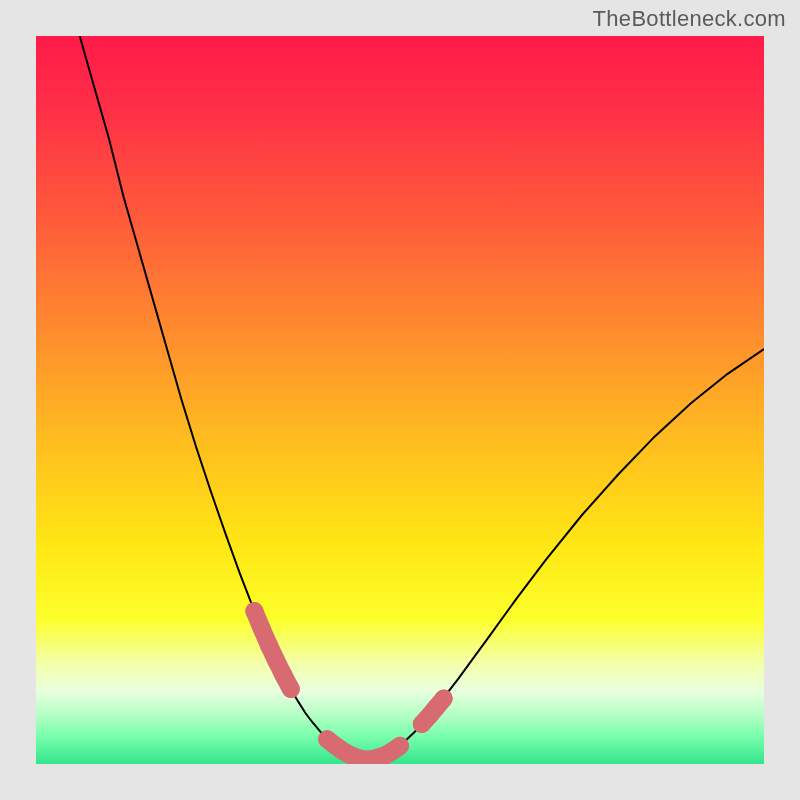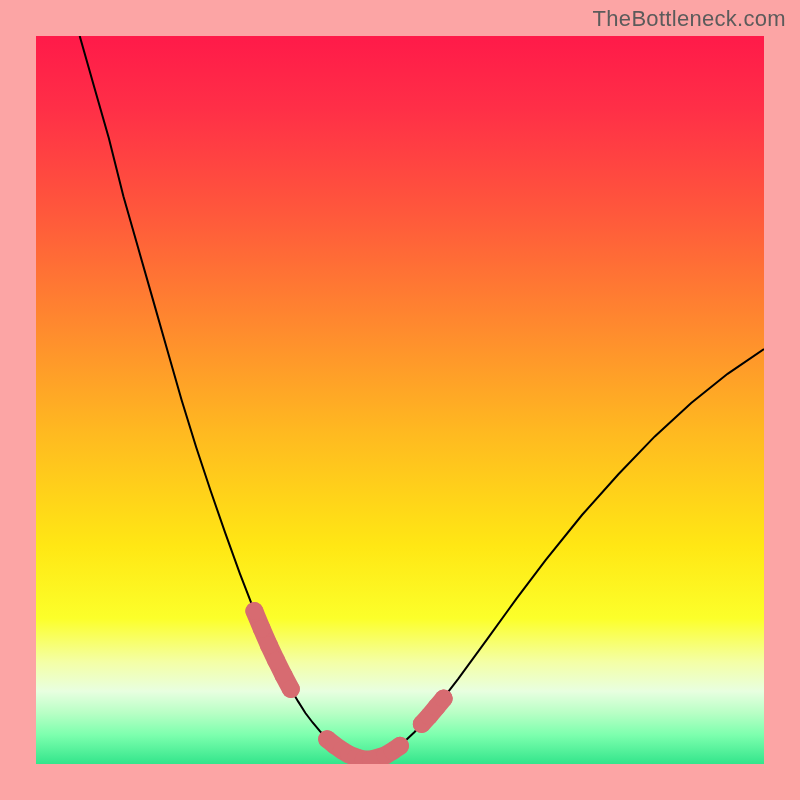--- a/index.html
+++ b/index.html
@@ -1,16 +1,16 @@
 <!DOCTYPE html>
 <html><head>
 <meta charset="utf-8">
 <style>
   html,body{margin:0;padding:0;width:800px;height:800px;background:#000;overflow:hidden;font-family:Arial,Helvetica,sans-serif}
-  .stage{position:relative;width:800px;height:800px;background:#fca5a5}
+  .stage{position:relative;width:800px;height:800px;background:#e5e5e5}
   .plot{position:absolute;left:36px;top:36px;width:728px;height:728px;overflow:hidden}
   .grad{position:absolute;left:0;top:0;width:728px;height:728px}
   .attrib{position:absolute;top:6px;right:14px;color:#5b5b5b;font-size:22px;letter-spacing:.3px}
   svg{position:absolute;left:0;top:0}
 </style>
 </head>
 <body>
 
 <div class="stage">
   <div class="plot">

